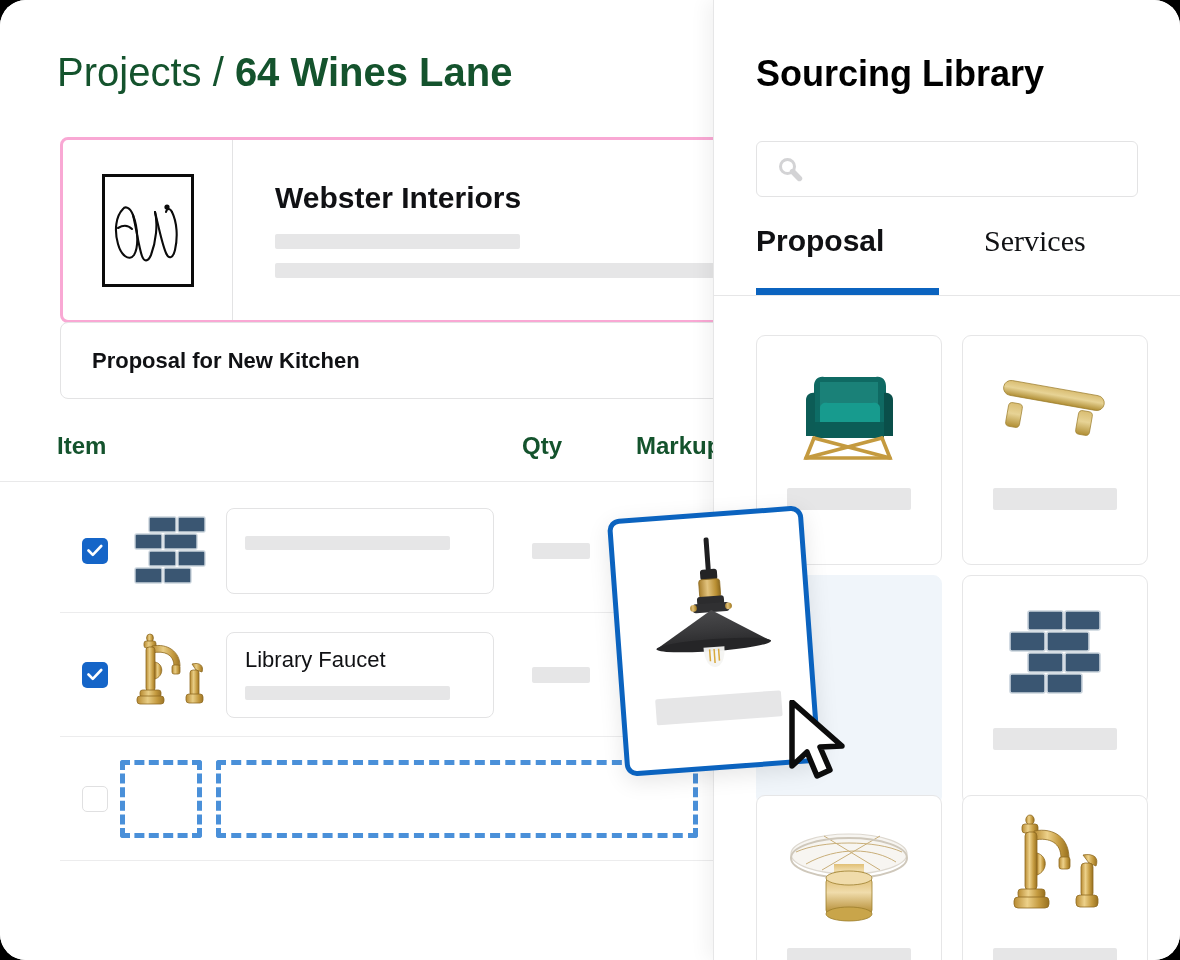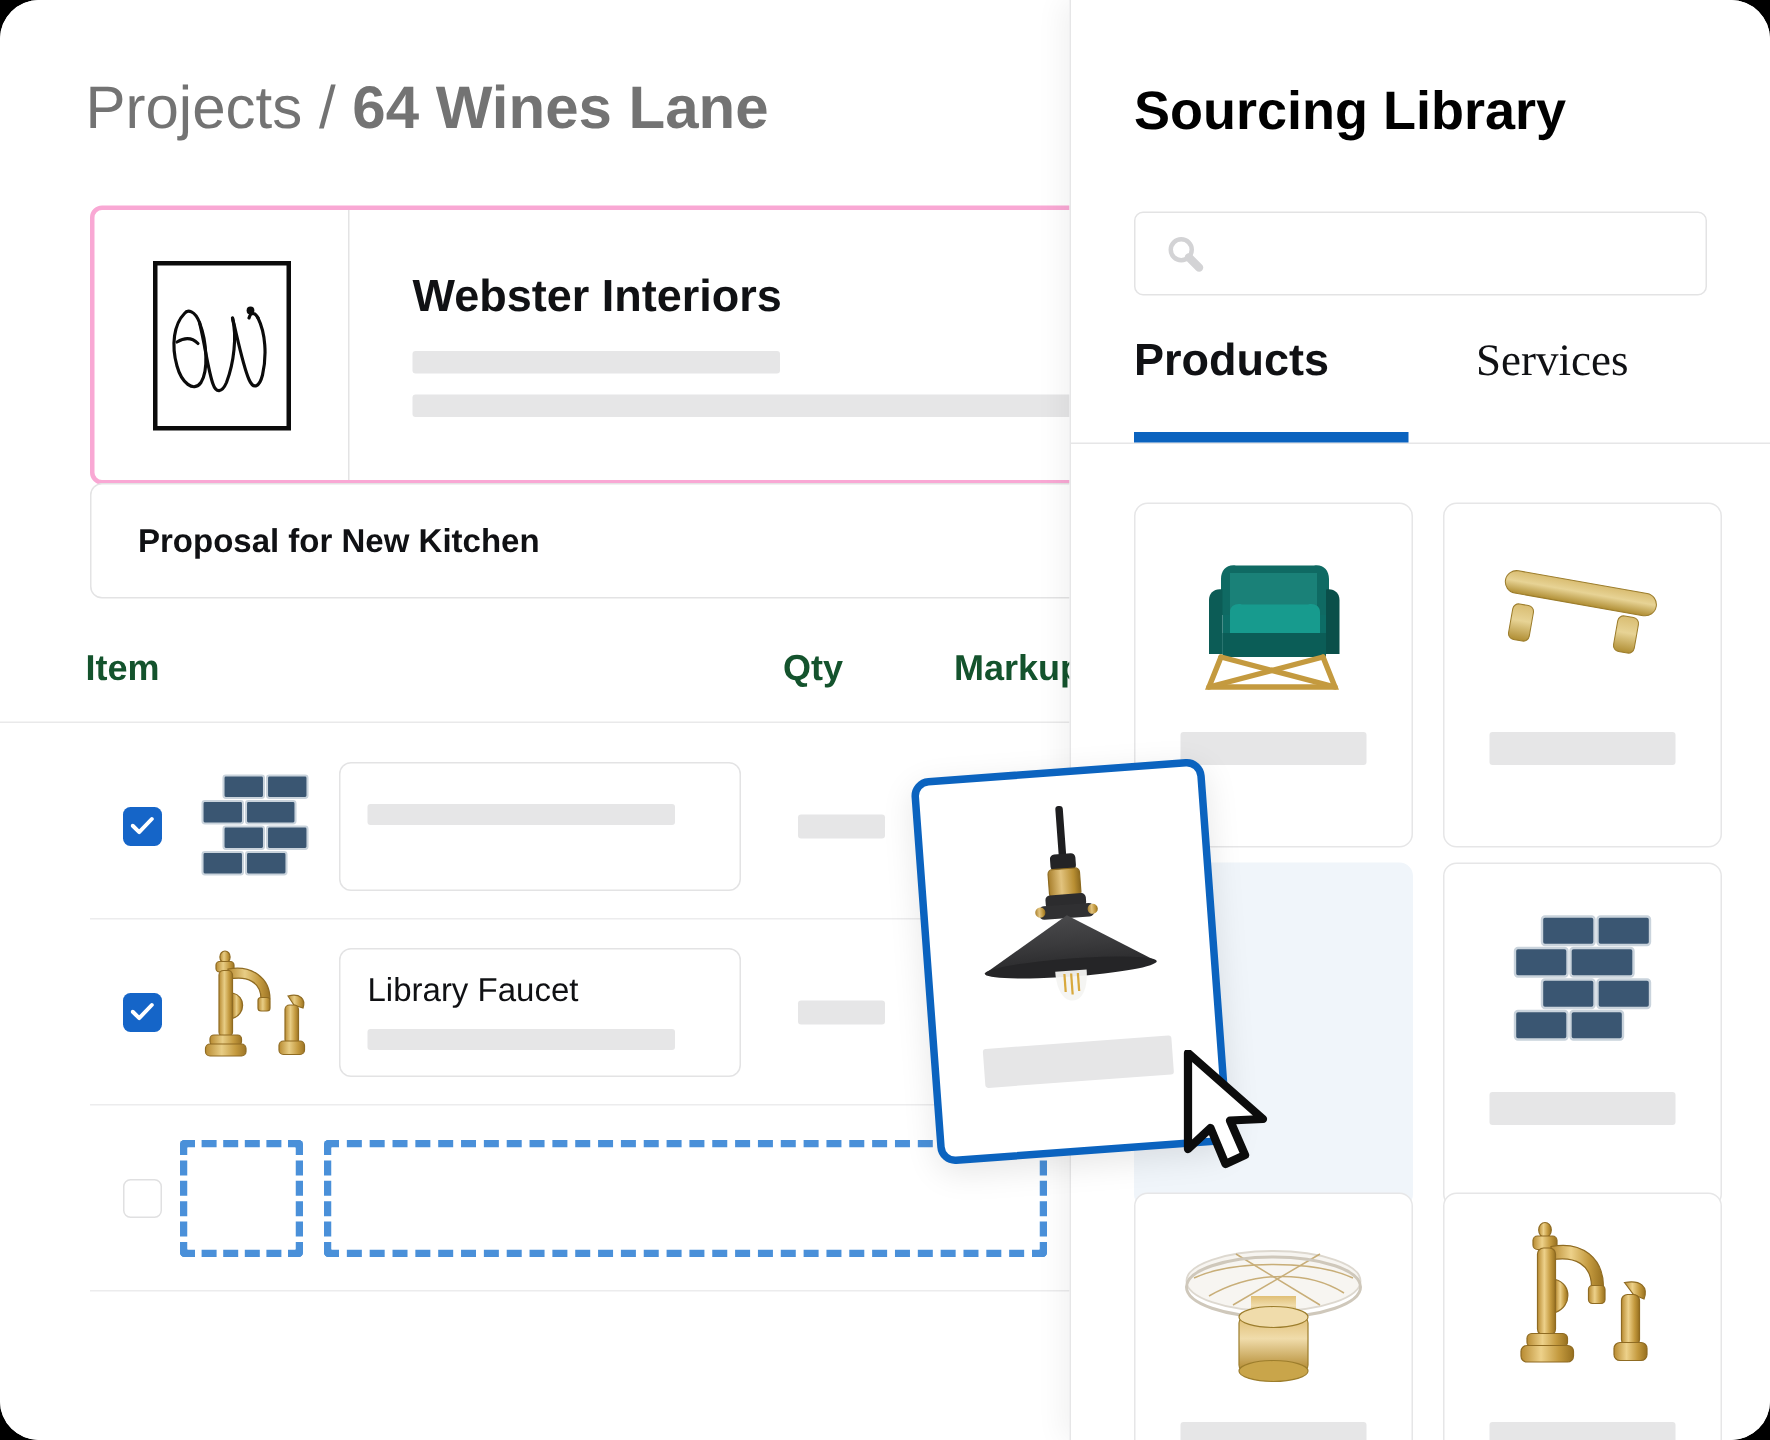--- a/index.html
+++ b/index.html
@@ -20,21 +20,21 @@
   
   .left-panel {
     position: absolute; left: 0; top: 0;
     width: 714px; height: 960px;
     background: #ffffff;
     padding: 0;
   }
   .breadcrumb {
     position: absolute; left: 57px; top: 48px;
     font-size: 40px; line-height: 48px;
-    color: #737373; white-space: nowrap;
+    color: #14532d; white-space: nowrap;
   }
   .breadcrumb .crumb-root { font-weight: 400; }
   .breadcrumb .crumb-sep { font-weight: 400; }
   .breadcrumb .crumb-current { font-weight: 700; }
 
   .client-card {
     position: absolute; left: 60px; top: 137px;
     width: 700px; height: 186px;
     border: 3px solid #f9a8d4;
     border-radius: 8px;
@@ -352,21 +352,21 @@
       <span class="mag">
         <svg width="26" height="26" viewBox="0 0 26 26">
           <circle cx="10.5" cy="10.5" r="7" fill="none" stroke="#d3d3d5" stroke-width="3"></circle>
           <line x1="15.6" y1="15.6" x2="22.4" y2="22.4" stroke="#d3d3d5" stroke-width="5.6" stroke-linecap="round"></line>
         </svg>
       </span>
       <input class="search-input" type="text" placeholder="" style="">
     </div>
 
     <div class="tabs">
-      <div class="tab tab-products">Products</div>
+      <div class="tab tab-products">Proposal</div>
       <div class="tab tab-services">Services</div>
       <div class="tab-underline"></div>
     </div>
 
     <div class="grid">
 
       <div class="card card-c1">
         <div class="card-img">
           <svg width="118" height="108" viewBox="0 0 118 108">
             <g>

